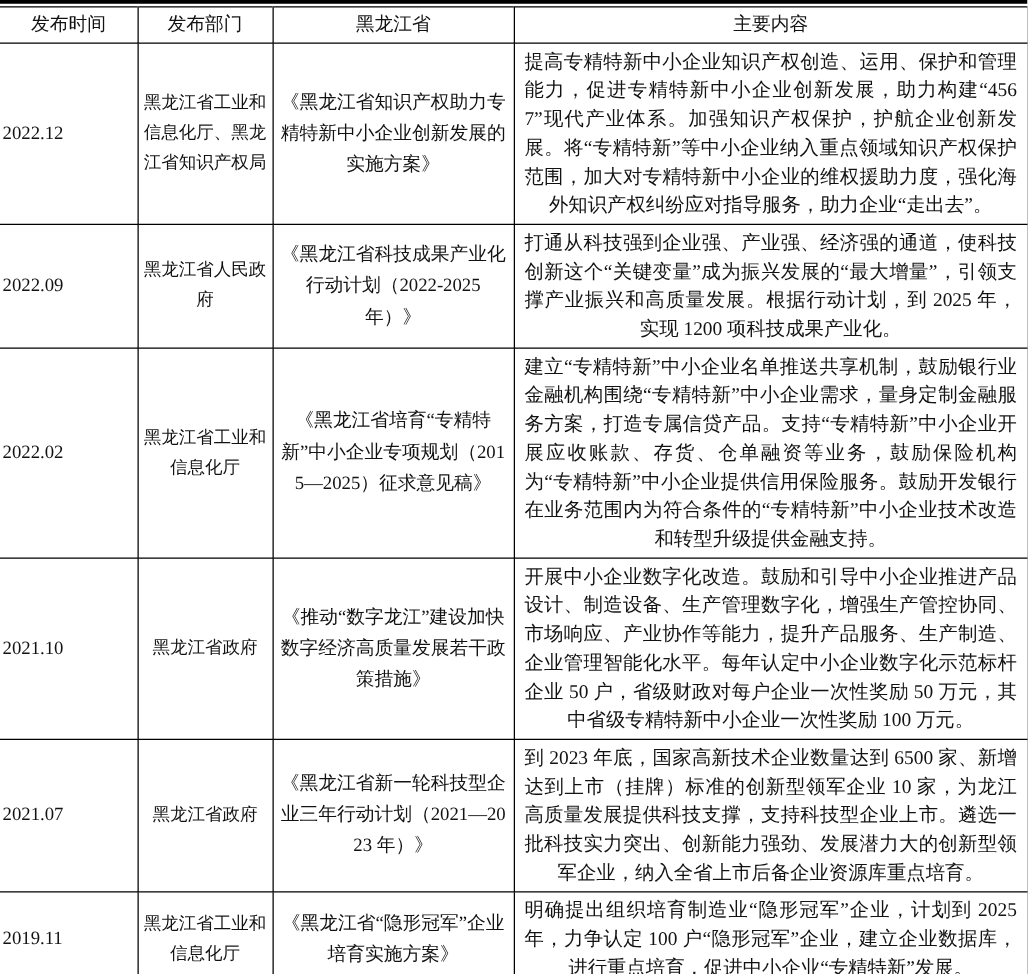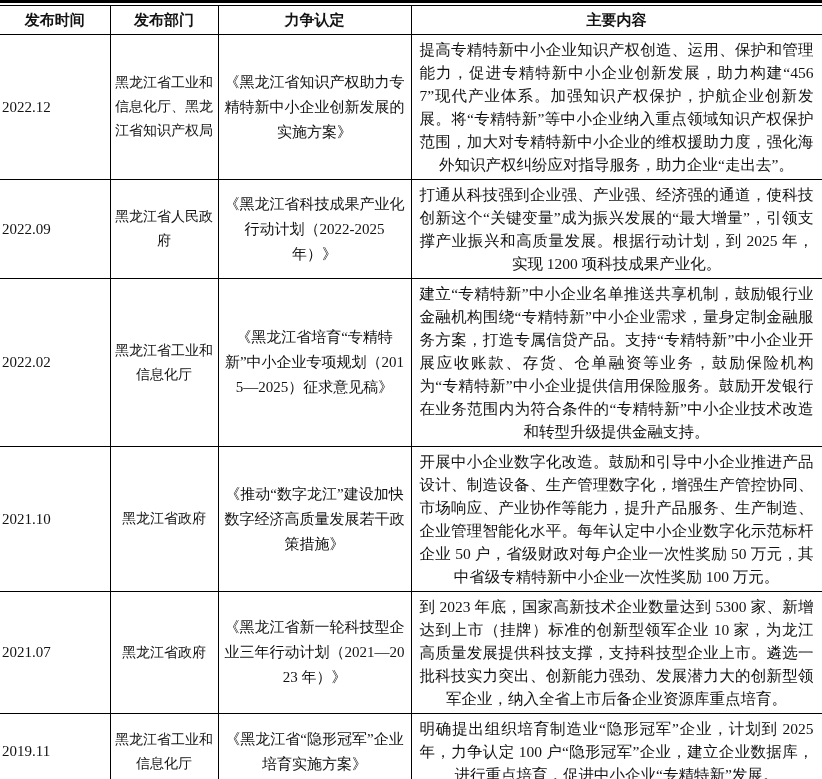--- a/index.html
+++ b/index.html
@@ -30,21 +30,21 @@
     table-layout: fixed;
   }
   th, td {
     border-right: 1px solid #000;
     border-bottom: 1px solid #000;
     vertical-align: middle;
     box-sizing: border-box;
     word-break: break-all;
   }
   thead th {
-    font-weight: bold;
+    font-weight: normal;
     font-size: 15px;
     padding: 5px 2px;
     line-height: 18px;
     margin-top: 44px;
   }
   .col-time   { width: 110px; }
   .col-dept   { width: 108px; }
   .col-policy { width: 193px; }
   .col-content{ width: 411px; }
 
@@ -84,21 +84,21 @@
       <colgroup>
         <col class="col-time">
           <col class="col-dept">
           <col class="col-policy">
           <col class="col-content">
       </colgroup>
       <thead>
         <tr>
           <th>发布时间</th>
           <th>发布部门</th>
-          <th>力争认定</th>
+          <th>黑龙江省</th>
           <th>主要内容</th>
         </tr>
       </thead>
       <tbody>
   <tr>
     <td class="cell-time">2022.12</td>
     <td class="cell-dept">黑龙江省工业和信息化厅、黑龙江省知识产权局</td>
     <td class="cell-policy">《黑龙江省知识产权助力专精特新中小企业创新发展的实施方案》</td>
     <td class="cell-content">提高专精特新中小企业知识产权创造、运用、保护和管理能力，促进专精特新中小企业创新发展，助力构建“4567”现代产业体系。加强知识产权保护，护航企业创新发展。将“专精特新”等中小企业纳入重点领域知识产权保护范围，加大对专精特新中小企业的维权援助力度，强化海外知识产权纠纷应对指导服务，助力企业“走出去”。</td>
   </tr>
@@ -121,21 +121,21 @@
     <td class="cell-time">2021.10</td>
     <td class="cell-dept">黑龙江省政府</td>
     <td class="cell-policy">《推动“数字龙江”建设加快数字经济高质量发展若干政策措施》</td>
     <td class="cell-content">开展中小企业数字化改造。鼓励和引导中小企业推进产品设计、制造设备、生产管理数字化，增强生产管控协同、市场响应、产业协作等能力，提升产品服务、生产制造、企业管理智能化水平。每年认定中小企业数字化示范标杆企业 50 户，省级财政对每户企业一次性奖励 50 万元，其中省级专精特新中小企业一次性奖励 100 万元。</td>
   </tr>
 
   <tr>
     <td class="cell-time">2021.07</td>
     <td class="cell-dept">黑龙江省政府</td>
     <td class="cell-policy">《黑龙江省新一轮科技型企业三年行动计划（2021—2023 年）》</td>
-    <td class="cell-content">到 2023 年底，国家高新技术企业数量达到 5300 家、新增达到上市（挂牌）标准的创新型领军企业 10 家，为龙江高质量发展提供科技支撑，支持科技型企业上市。遴选一批科技实力突出、创新能力强劲、发展潜力大的创新型领军企业，纳入全省上市后备企业资源库重点培育。</td>
+    <td class="cell-content">到 2023 年底，国家高新技术企业数量达到 6500 家、新增达到上市（挂牌）标准的创新型领军企业 10 家，为龙江高质量发展提供科技支撑，支持科技型企业上市。遴选一批科技实力突出、创新能力强劲、发展潜力大的创新型领军企业，纳入全省上市后备企业资源库重点培育。</td>
   </tr>
 
   <tr>
     <td class="cell-time">2019.11</td>
     <td class="cell-dept">黑龙江省工业和信息化厅</td>
     <td class="cell-policy">《黑龙江省“隐形冠军”企业培育实施方案》</td>
     <td class="cell-content">明确提出组织培育制造业“隐形冠军”企业，计划到 2025 年，力争认定 100 户“隐形冠军”企业，建立企业数据库，进行重点培育，促进中小企业“专精特新”发展。</td>
   </tr>
 </tbody>
     </table>

